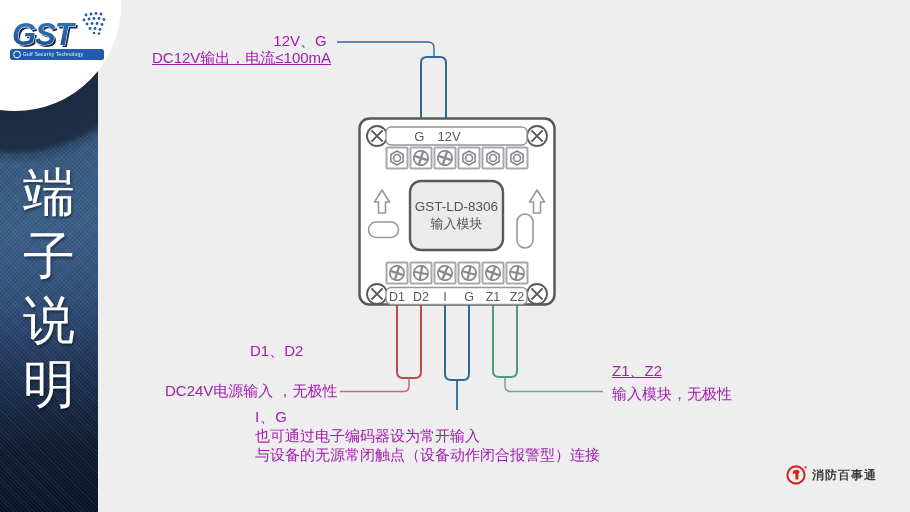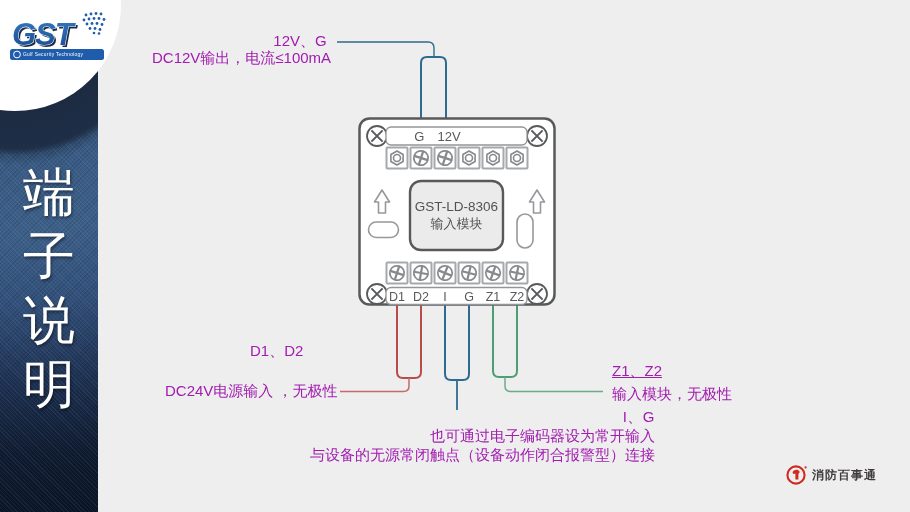--- a/index.html
+++ b/index.html
@@ -28,26 +28,26 @@
     display:flex; flex-direction:column; align-items:center;
     color:#ffffff; font-size:52px; line-height:64px; font-weight:500;
     text-shadow:1px 2px 3px rgba(0,0,0,0.45);
   }
   .gst-logo { position:absolute; left:8px; top:10px; z-index:4; }
   
   .diagram { position:absolute; left:0; top:0; z-index:3; }
   .ann { position:absolute; z-index:5; font-size:15px; color:#a21caf; }
   .ann .t { letter-spacing:0.5px; }
   .ann-top-line1   { left:245px; top:32px;  width:110px; text-align:center; }
-  .ann-top-line2   { left:152px; top:49px;  white-space:nowrap; }
+  .ann-top-line2   { left:152px; top:49px;  white-space:nowrap;text-decoration:underline; }
   .ann-left-line1  { left:250px; top:342px; width:105px; text-align:left; }
   .ann-left-line2  { left:165px; top:382px; white-space:nowrap; }
   .ann-right-line1 { left:612px; top:362px; white-space:nowrap;text-decoration:underline; }
   .ann-right-line2 { left:612px; top:385px; white-space:nowrap; }
-  .ann-bottom      { left:255px; top:407px; width:400px; text-align:right; line-height:19px; }
+  .ann-bottom      { left:255px; top:407px; width:400px; text-align:left; line-height:19px; }
   
   .footer-brand { position:absolute; left:785px; top:463px; z-index:5; display:flex; align-items:center; }
   .footer-brand .brand-text {
     margin-left:3px; font-size:12px; font-weight:bold; color:#3f3b3a; letter-spacing:1px;
   }
 </style>
 </head>
 <body>
 
 <div class="sidebar"></div>

